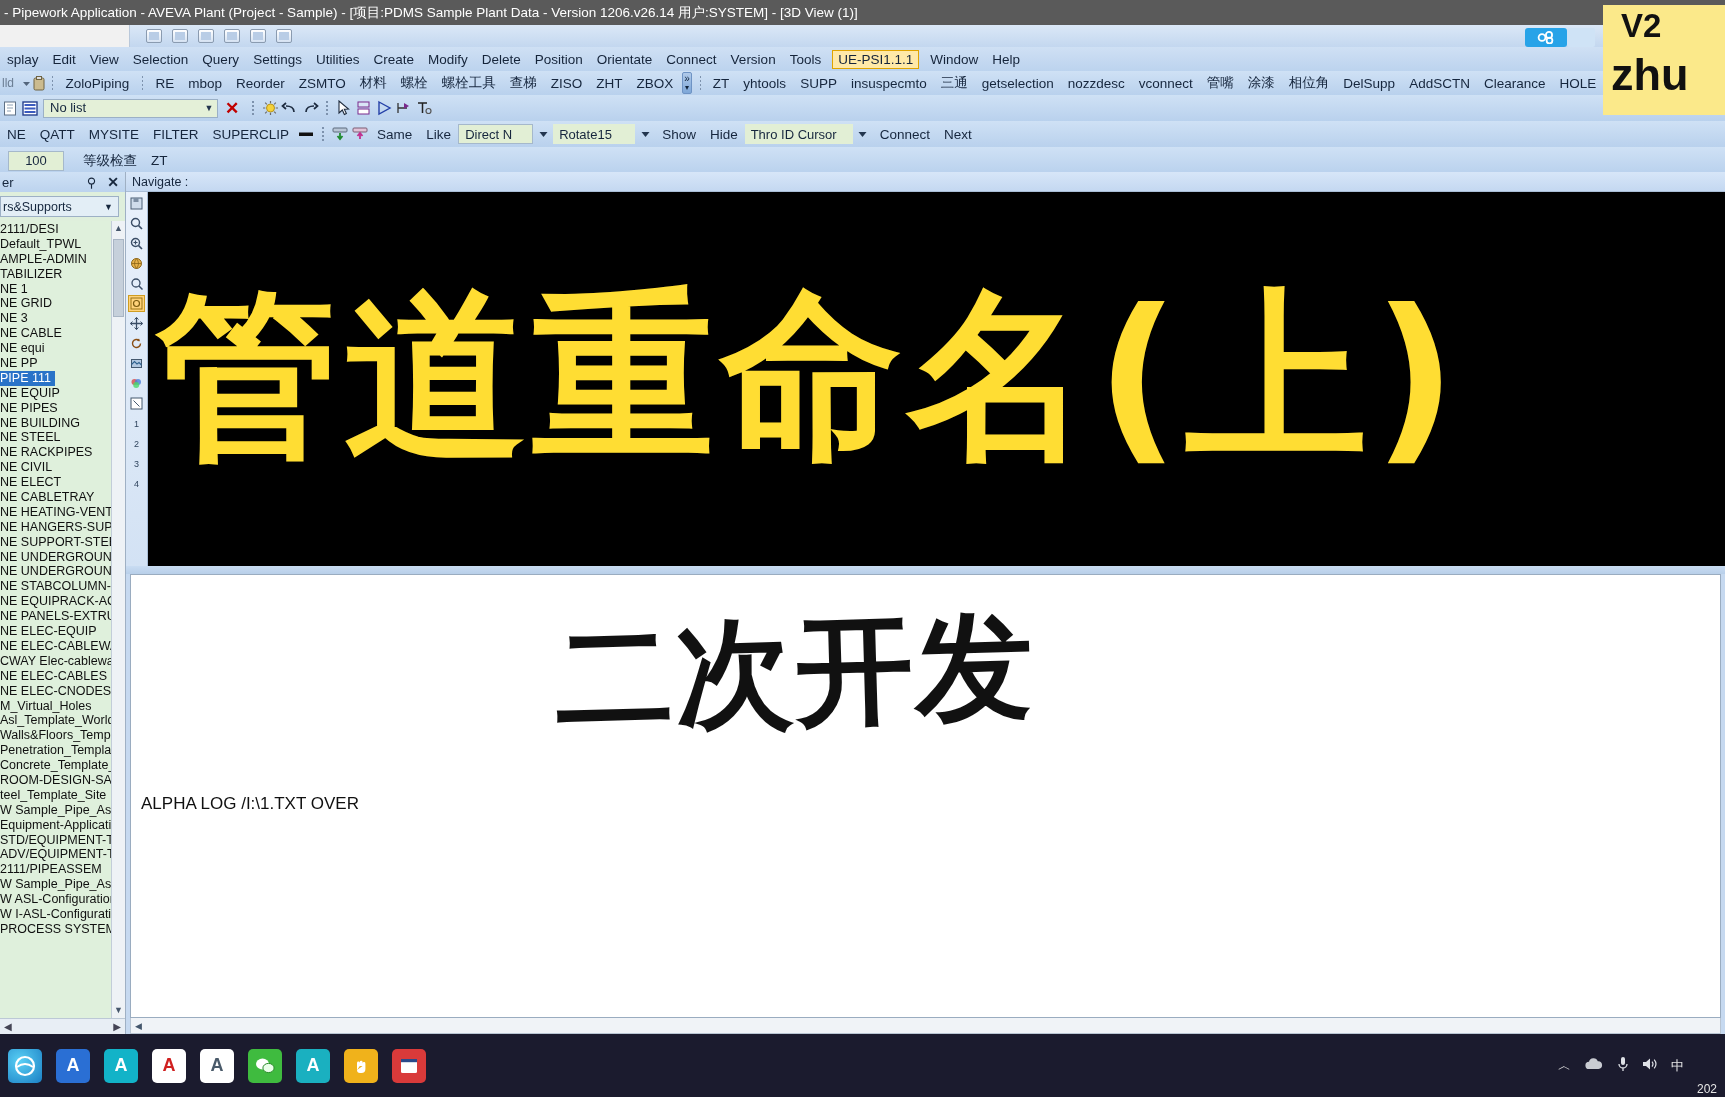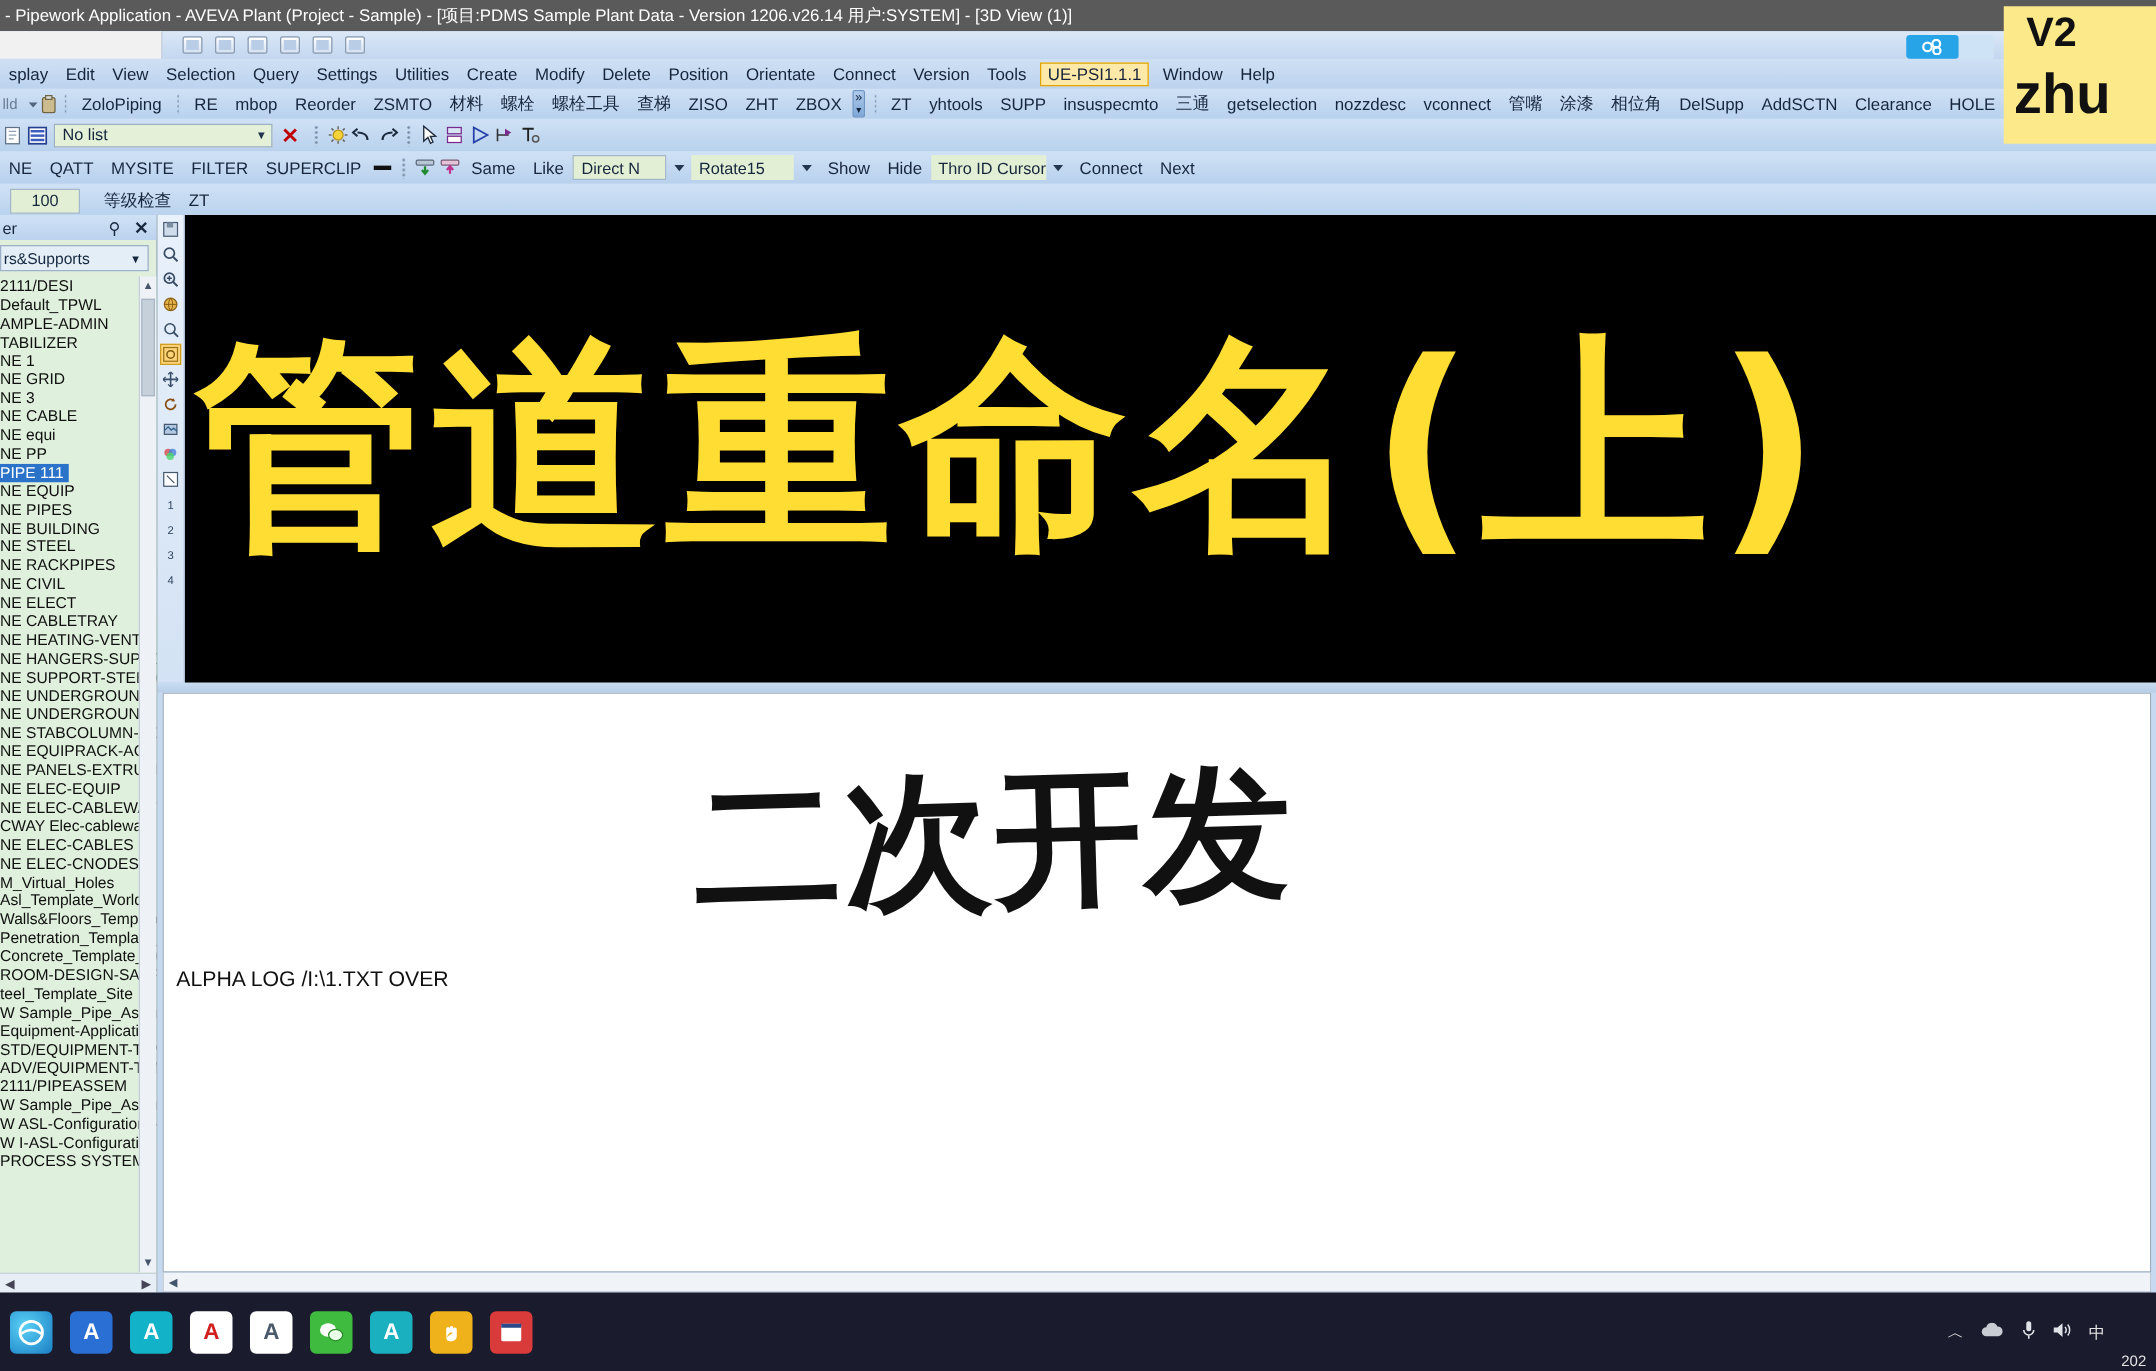--- a/index.html
+++ b/index.html
@@ -418,21 +418,21 @@
   <div class="greenbox" style="width:82px;border:none;background:#e2efd5">
     <span>Rotate15</span>
   </div>
   <span class="ic">
       <svg width="9" height="7" viewBox="0 0 9 7">
         <path d="M0.5 1 L4.5 6 L8.5 1 Z" fill="#23364f"></path>
       </svg>
     </span>
   <div class="tb-item">Show</div>
   <div class="tb-item">Hide</div>
-  <div class="greenbox" style="width:92px;border:none;background:#e2efd5">
+  <div class="greenbox" style="width:108px;border:none;background:#e2efd5">
     <span>Thro ID Cursor</span>
   </div>
   <span class="ic">
       <svg width="9" height="7" viewBox="0 0 9 7">
         <path d="M0.5 1 L4.5 6 L8.5 1 Z" fill="#23364f"></path>
       </svg>
     </span>
   <div class="tb-item">Connect</div>
   <div class="tb-item">Next</div>
 </div>
@@ -512,20 +512,23 @@
     </div>
     <div class="sb-bottom">
       <span class="b">◀</span>
       <span class="b" style="margin-left:auto">▶</span>
     </div>
   </div>
 
   <div class="work">
 
     <div class="view-panel">
+      <div class="view-header">
+        <span>Navigate :</span>
+      </div>
       <div class="view-body">
         <div class="vtoolbar">
           <div class="vtool">
             <svg width="13" height="13" viewBox="0 0 13 13">
                 <rect x="1" y="1" width="11" height="11" fill="#cfdceb" stroke="#4b5e75"></rect>
                 <rect x="3.5" y="1" width="5" height="4" fill="#7d8ea3"></rect>
               </svg>
           </div>
           <div class="vtool">
             <svg width="13" height="13" viewBox="0 0 13 13">

